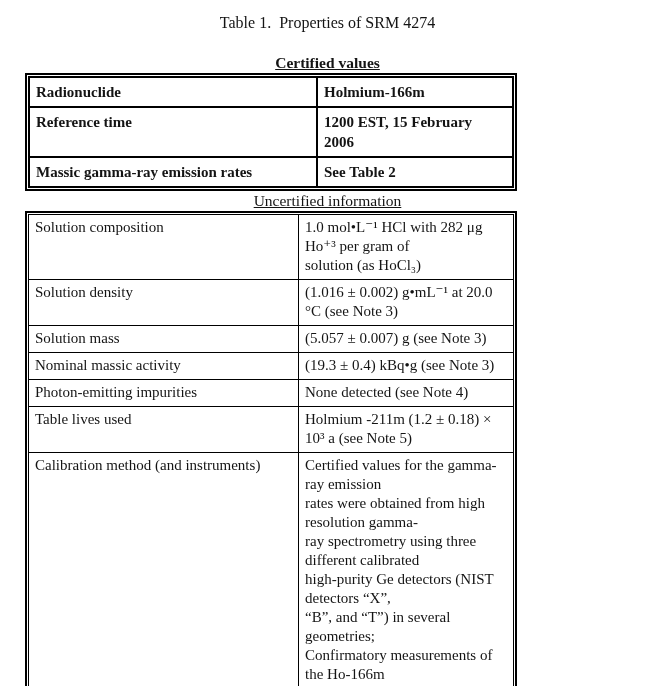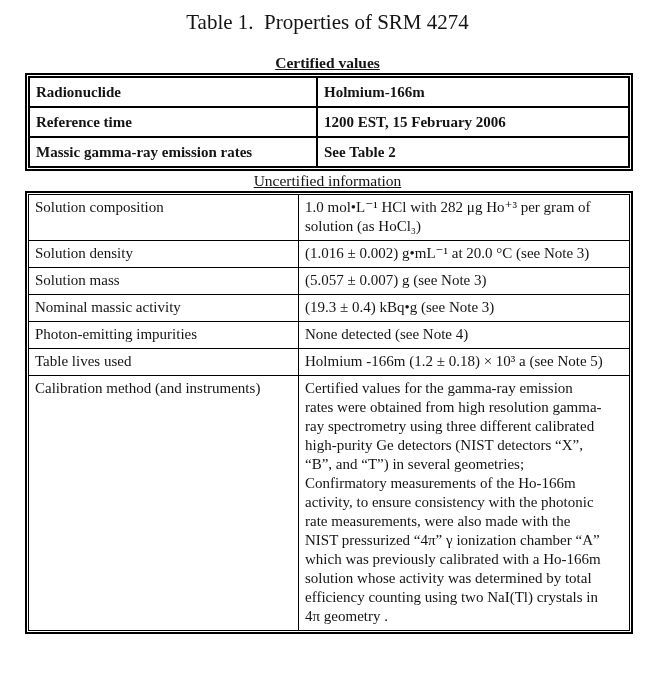--- a/index.html
+++ b/index.html
@@ -13,37 +13,37 @@
     width: 655px;
     height: 686px;
     background: #ffffff;
     color: #141414;
     font-family: "Liberation Serif", "DejaVu Serif", serif;
     overflow: hidden;
     padding-top: 13px;
   }
   .doc-title {
     text-align: center;
-    font-size: 21px;
+    font-size: 16px;
     line-height: 19px;
     white-space: pre;
   }
   .tbl-heading {
     text-align: center;
     font-size: 15.5px;
     line-height: 19px;
     text-decoration: underline;
   }
   .tbl-heading.bold { font-weight: bold; }
   .h-certified   { margin-top: 21px; }
   .h-uncertified { }
   .tbl-wrap {
     margin-left: 25px;
     margin-top: 1px;
-    width: 608px;
+    width: 492px;
     border: 2px solid #000;
     padding: 1px;
     background: #fff;
   }
   table {
     width: 100%;
     border-collapse: collapse;
     table-layout: fixed;
   }
   td {
@@ -125,21 +125,21 @@
         <tr>
           <td class="lbl">Nominal massic activity</td>
           <td class="val">(19.3 ± 0.4) kBq•g  (see Note 3)</td>
         </tr>
         <tr>
           <td class="lbl">Photon-emitting impurities</td>
           <td class="val">None detected (see Note 4)</td>
         </tr>
         <tr>
           <td class="lbl">Table lives used</td>
-          <td class="val">Holmium -166m (1.2 ± 0.18) × 10³ a (see Note 5)</td>
+          <td class="val">Holmium -211m (1.2 ± 0.18) × 10³ a (see Note 5)</td>
         </tr>
         <tr>
           <td class="lbl">Calibration method (and instruments)</td>
           <td class="val">Certified values for the gamma-ray emission
 rates were obtained from high resolution gamma-
 ray spectrometry using three different calibrated
 high-purity Ge detectors (NIST detectors “X”,
 “B”, and “T”) in several geometries;
 Confirmatory measurements of the Ho-166m
 activity, to ensure consistency with the photonic

